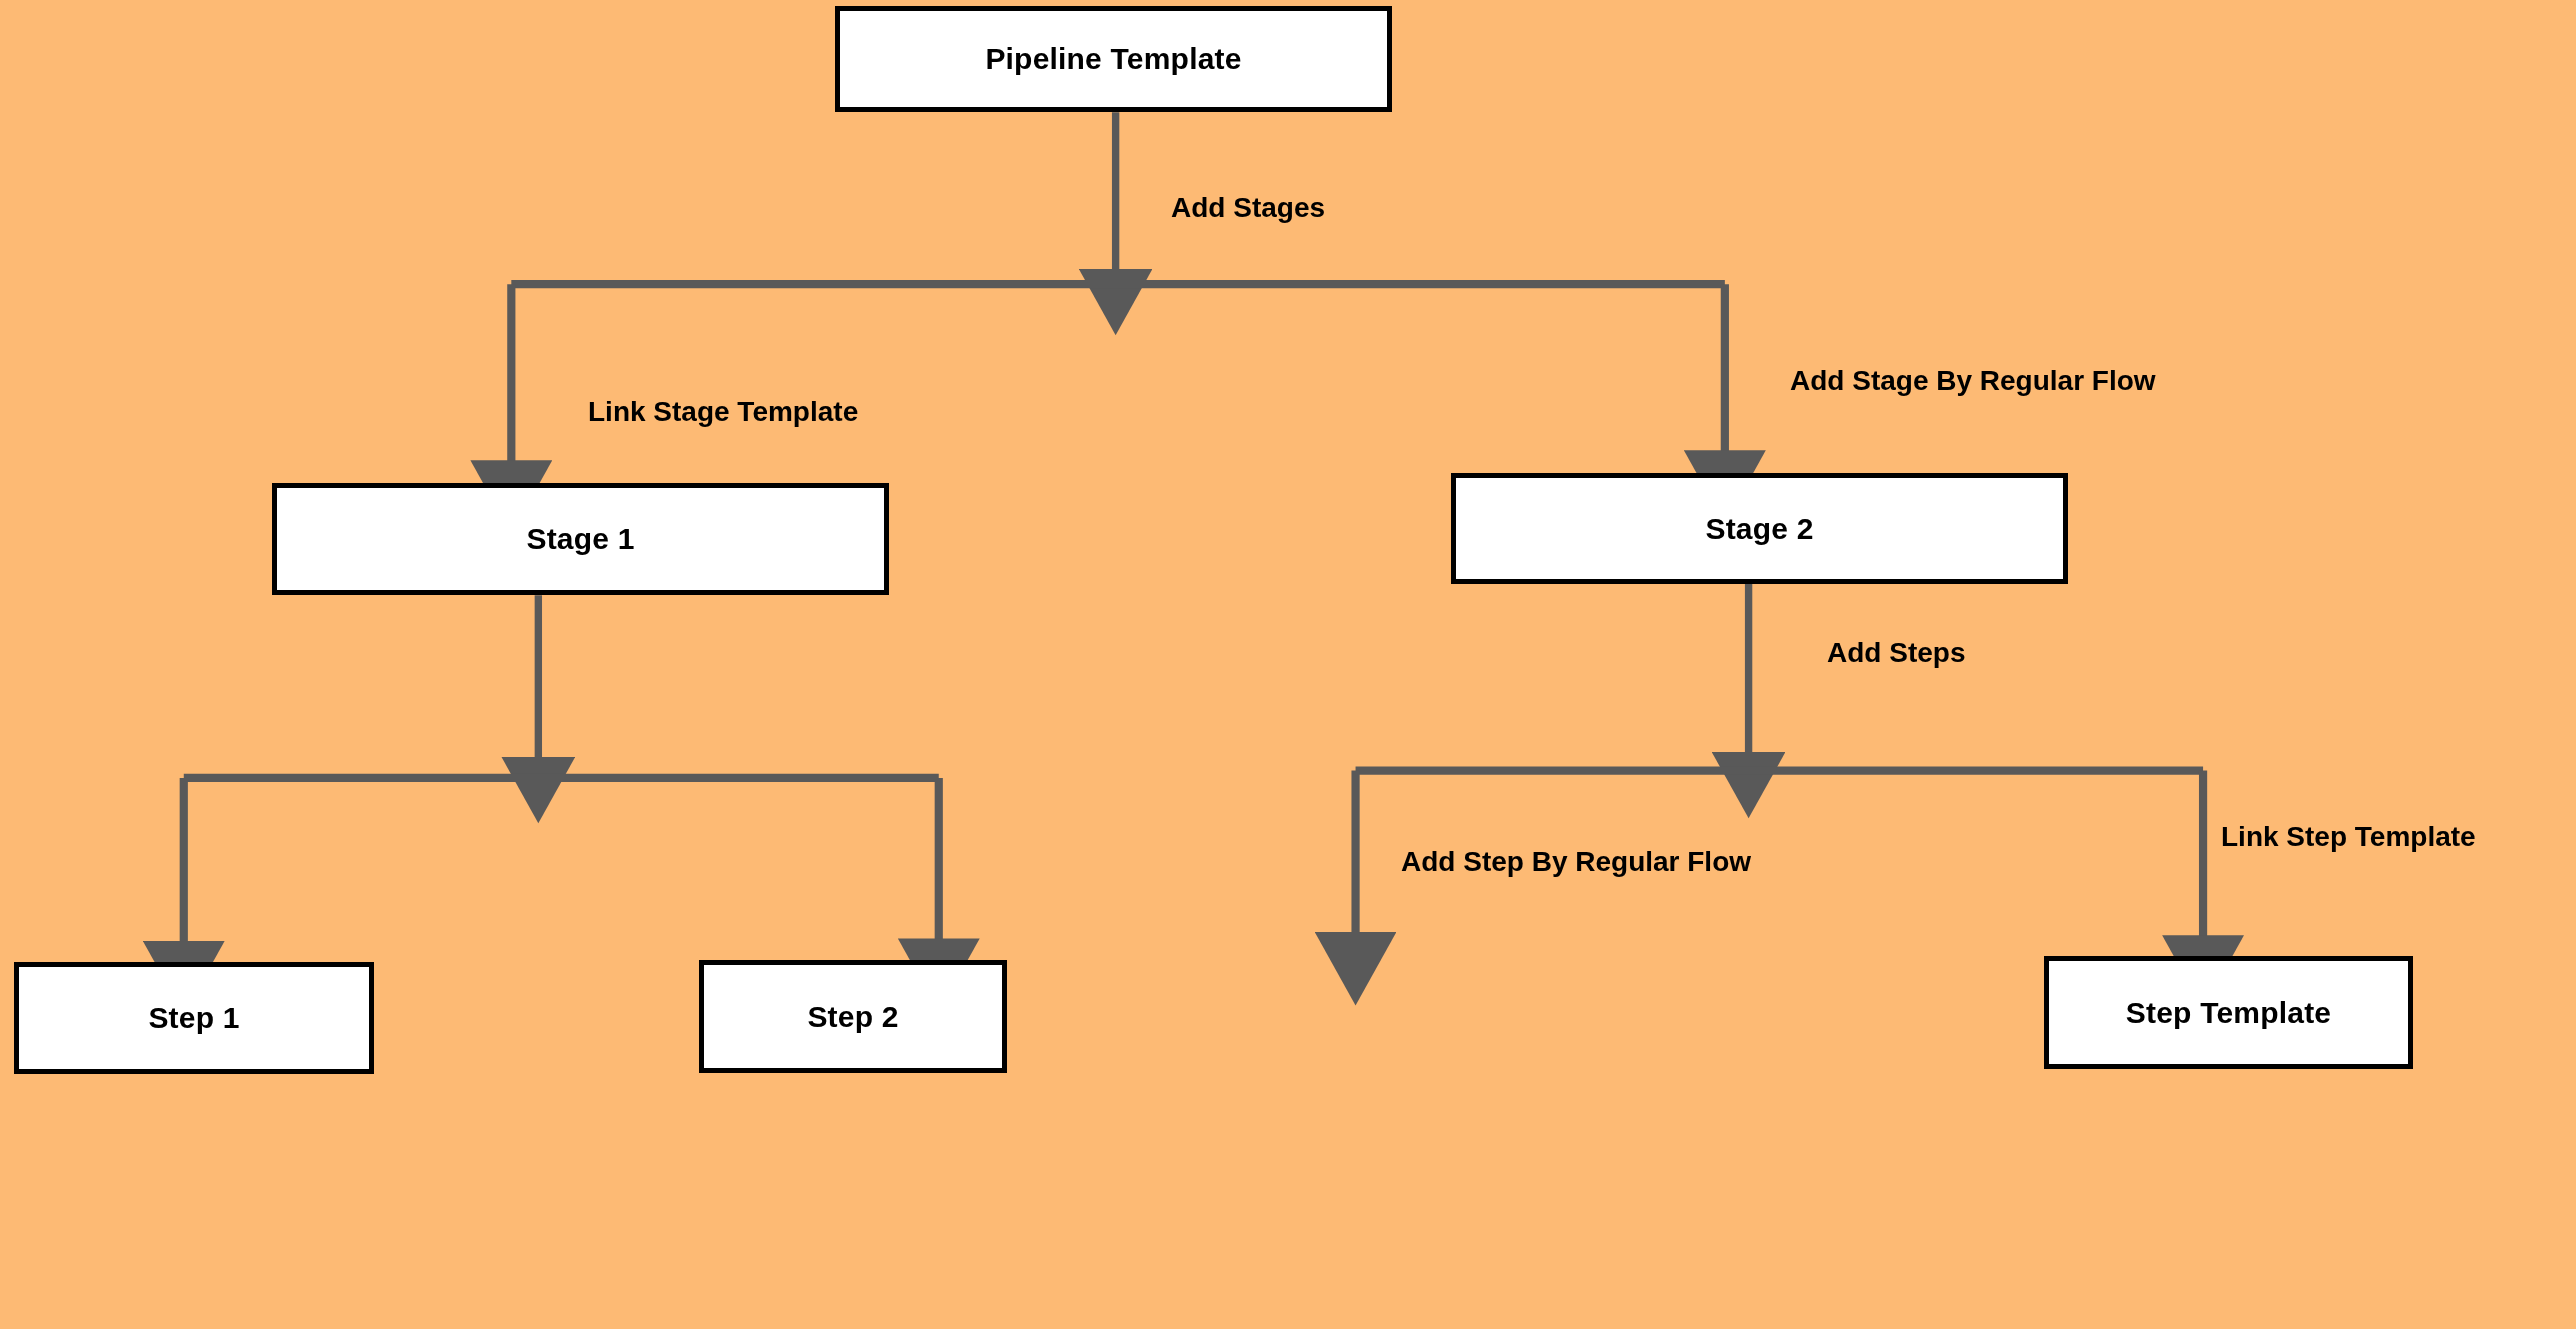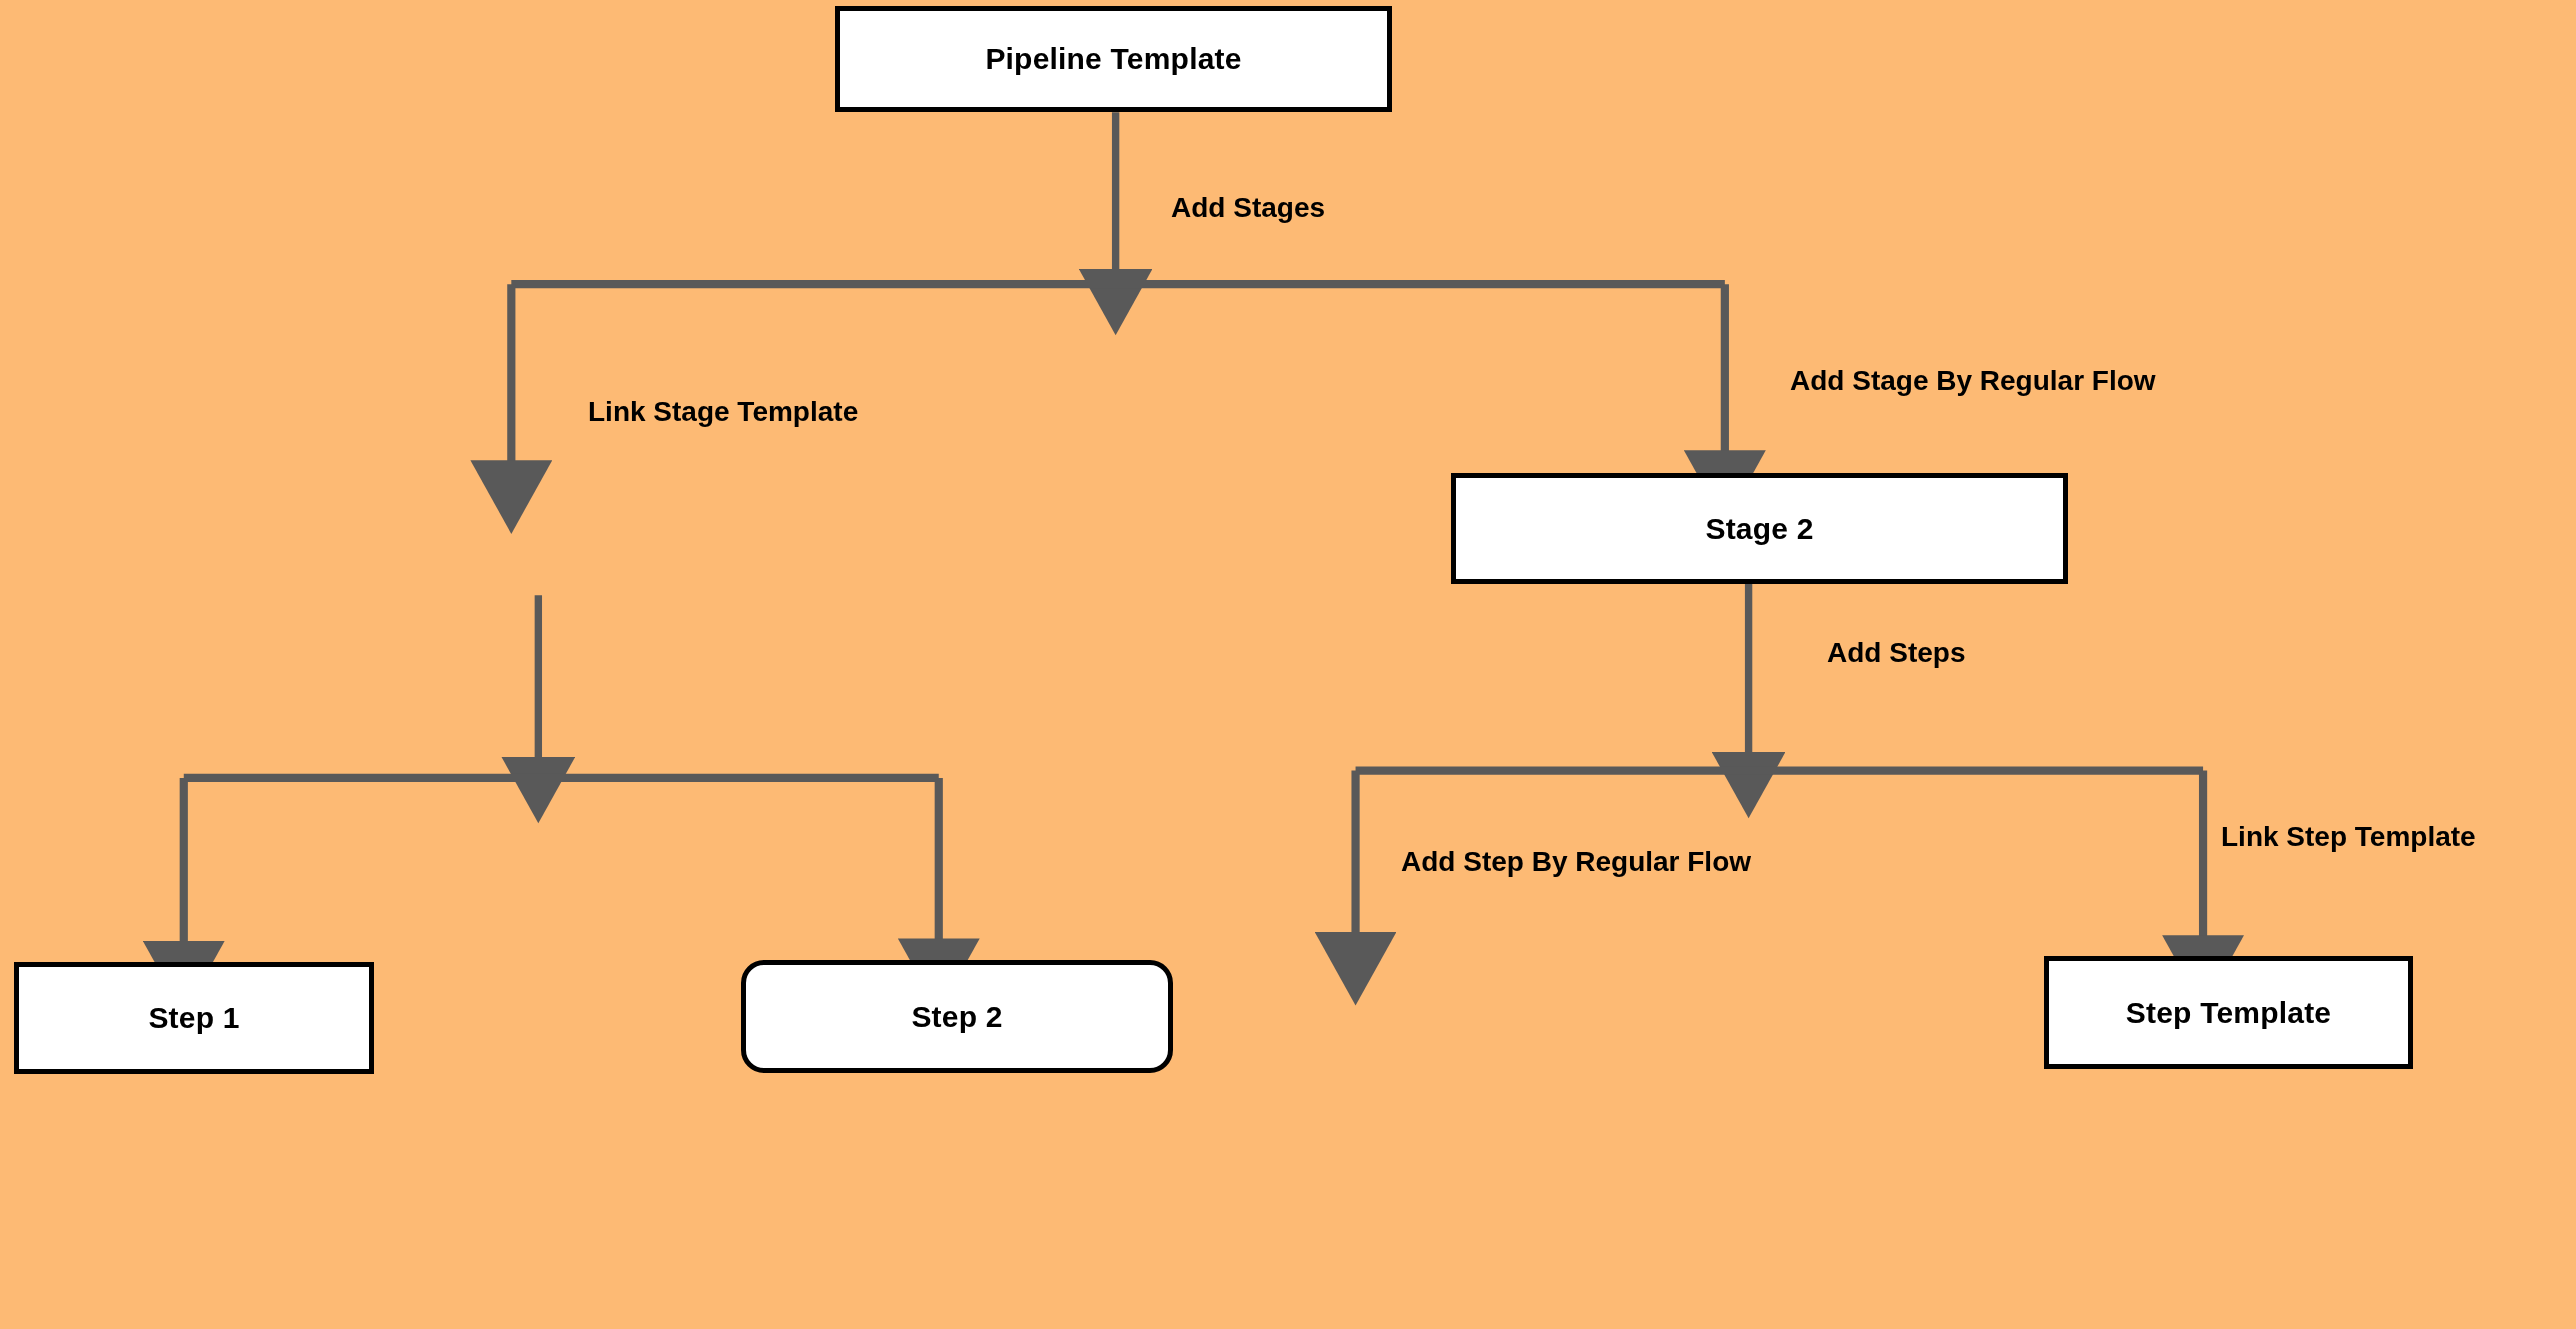--- a/index.html
+++ b/index.html
@@ -89,30 +89,33 @@
       <path d="M 1655,941 L 2690,941" stroke="#595959" stroke-width="10" fill="none"></path>
       <path d="M 1655,941 L 1655,1142" stroke="#595959" stroke-width="10" fill="none" marker-end="url(#ah)"></path>
       <path d="M 2690,941 L 2690,1146" stroke="#595959" stroke-width="10" fill="none" marker-end="url(#ah)"></path>
     </g>
   </svg>
 
   <div class="node" style="left:835px; top:5.7px; width:557px; height:106px;">
     <span class="node-label">Pipeline Template</span>
   </div>
 
+  <div class="node" style="left:272px; top:483px; width:617px; height:112px;">
+    <span class="node-label">Stage 1</span>
+  </div>
 
   <div class="node" style="left:1451px; top:473px; width:617px; height:111px;">
     <span class="node-label">Stage 2</span>
   </div>
 
   <div class="node" style="left:14px; top:962px; width:360px; height:112px;">
     <span class="node-label">Step 1</span>
   </div>
 
-  <div class="node" style="left:741px; top:960px; width:432px; height:113px;border-radius:23px;">
+  <div class="node" style="left:699px; top:960px; width:308px; height:113px;">
     <span class="node-label">Step 2</span>
   </div>
 
 
   <div class="node" style="left:2044px; top:956px; width:369px; height:113px;">
     <span class="node-label">Step Template</span>
   </div>
 
   <div class="edge-label" style="left:1171px; top:190px;">Add Stages</div>
 

